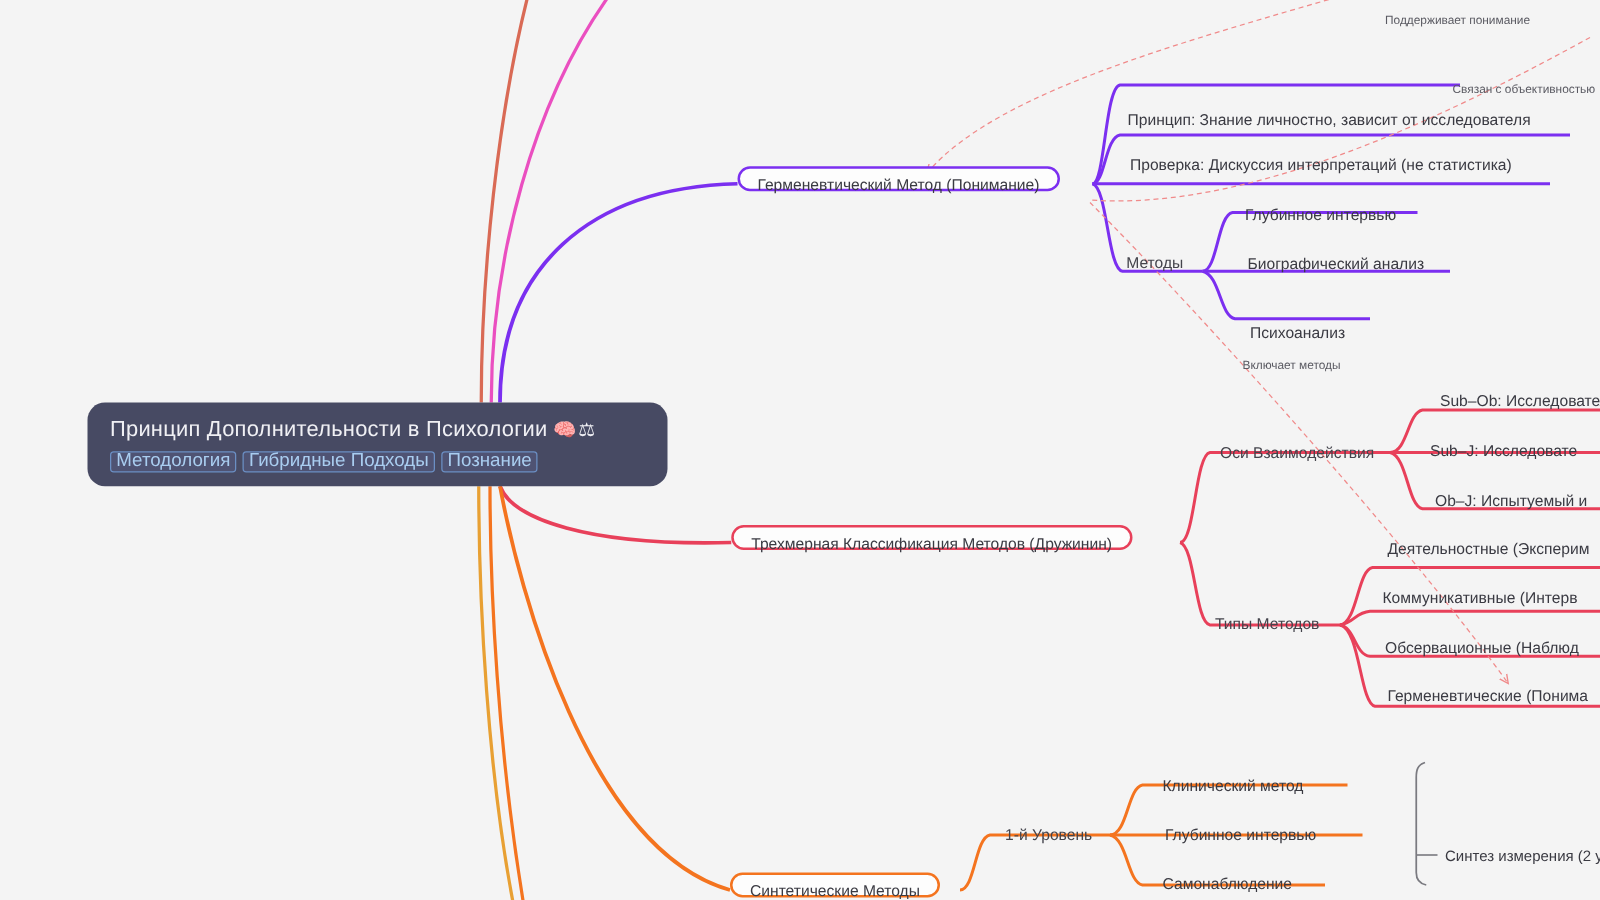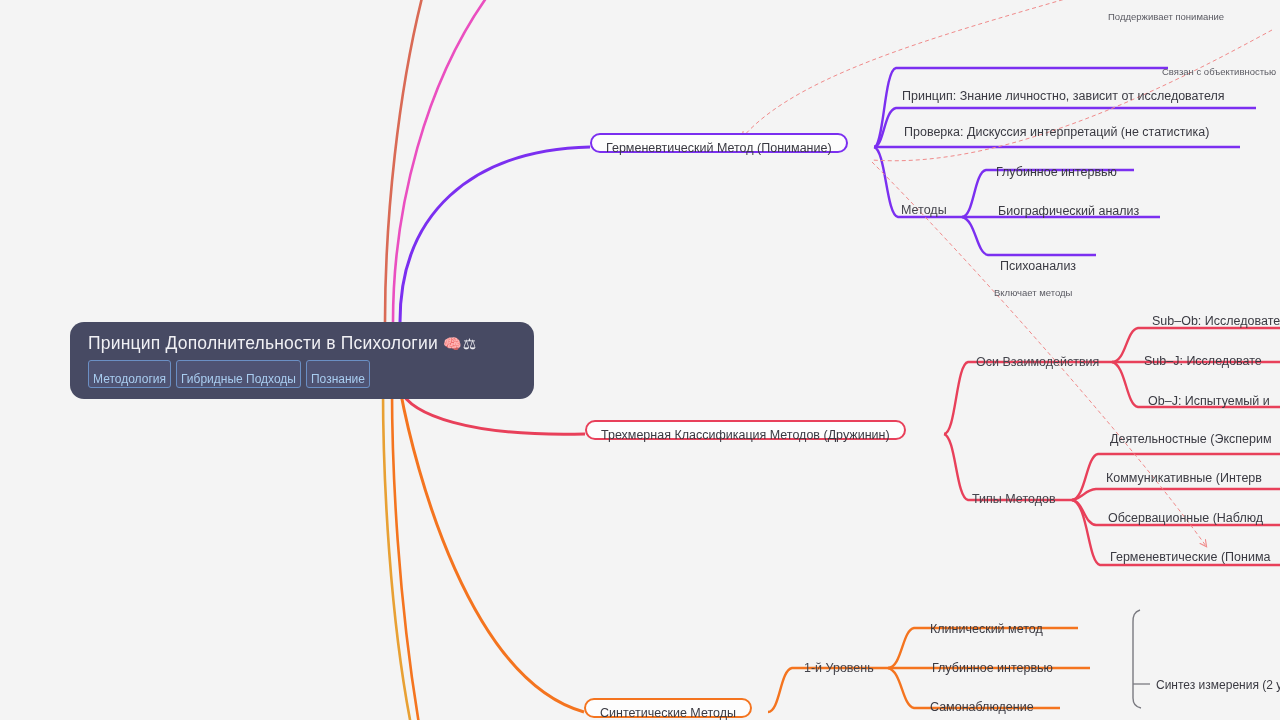--- a/index.html
+++ b/index.html
@@ -7,34 +7,34 @@
     width:1280px; height:720px; overflow:hidden;
     background:#f4f4f4;
     font-family:"Liberation Sans", sans-serif;
   }
   #canvas { position:relative; width:1280px; height:720px; }
   svg.edges { position:absolute; left:0; top:0; width:1280px; height:720px; overflow:visible; }
 
   
   .central {
     position:absolute; left:70px; top:322px;
-    width:464px; height:77px;
+    width:464px; height:67px;
     background:#474a63; border-radius:14px;
     padding:8px 18px 0 18px;
   }
   .central-title {
     color:#f0f0f4; font-size:17.5px; font-weight:400;
     letter-spacing:.2px; white-space:nowrap; line-height:26px;
   }
   .central-emoji { font-size:15px; letter-spacing:1px; }
   .tag-row { display:flex; gap:5px; margin-top:3px; }
   .tag {
     background:#4f5373; border:1px solid #6b8fc4;
-    color:#a9cdf0; font-size:12px; line-height:12px;
-    padding:12px 4px 2px 4px; border-radius:3px; white-space:nowrap;
+    color:#a9cdf0; font-size:15px; line-height:12px;
+    padding:1px 4px 2px 4px; border-radius:3px; white-space:nowrap;
   }
 
   
   .pill {
     position:absolute; background:#fdfdfd;
     border:2.3px solid #888; border-radius:13px;
     padding:0 14px; height:20px; line-height:26px;
     color:#3a3a42; font-size:12.5px; white-space:nowrap;
   }
   .pill.purple { border-color:#7b2ff0; }

